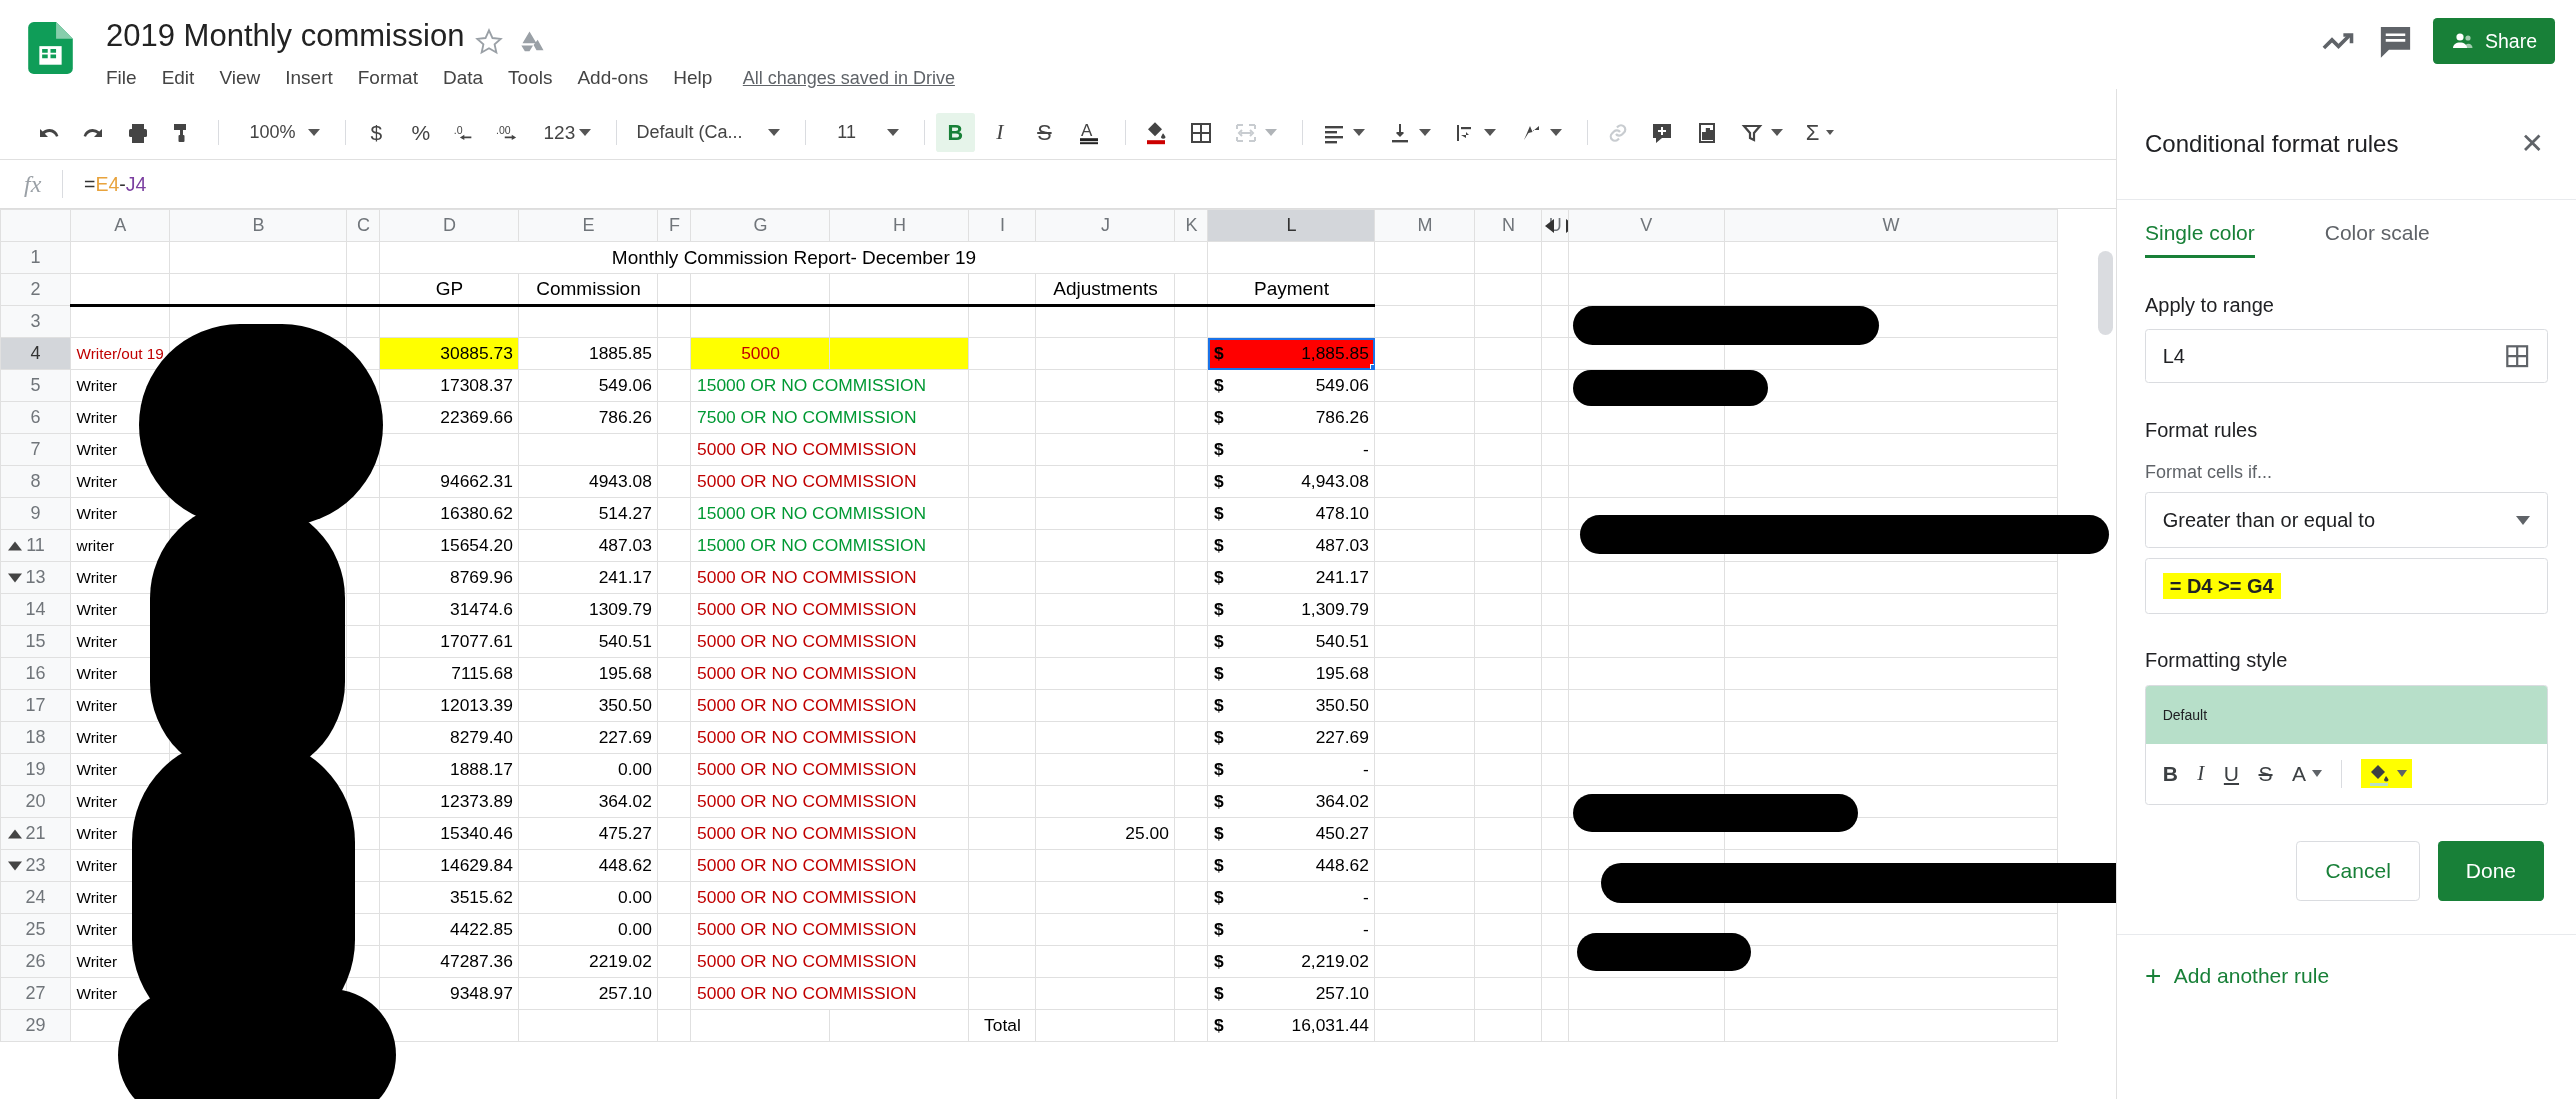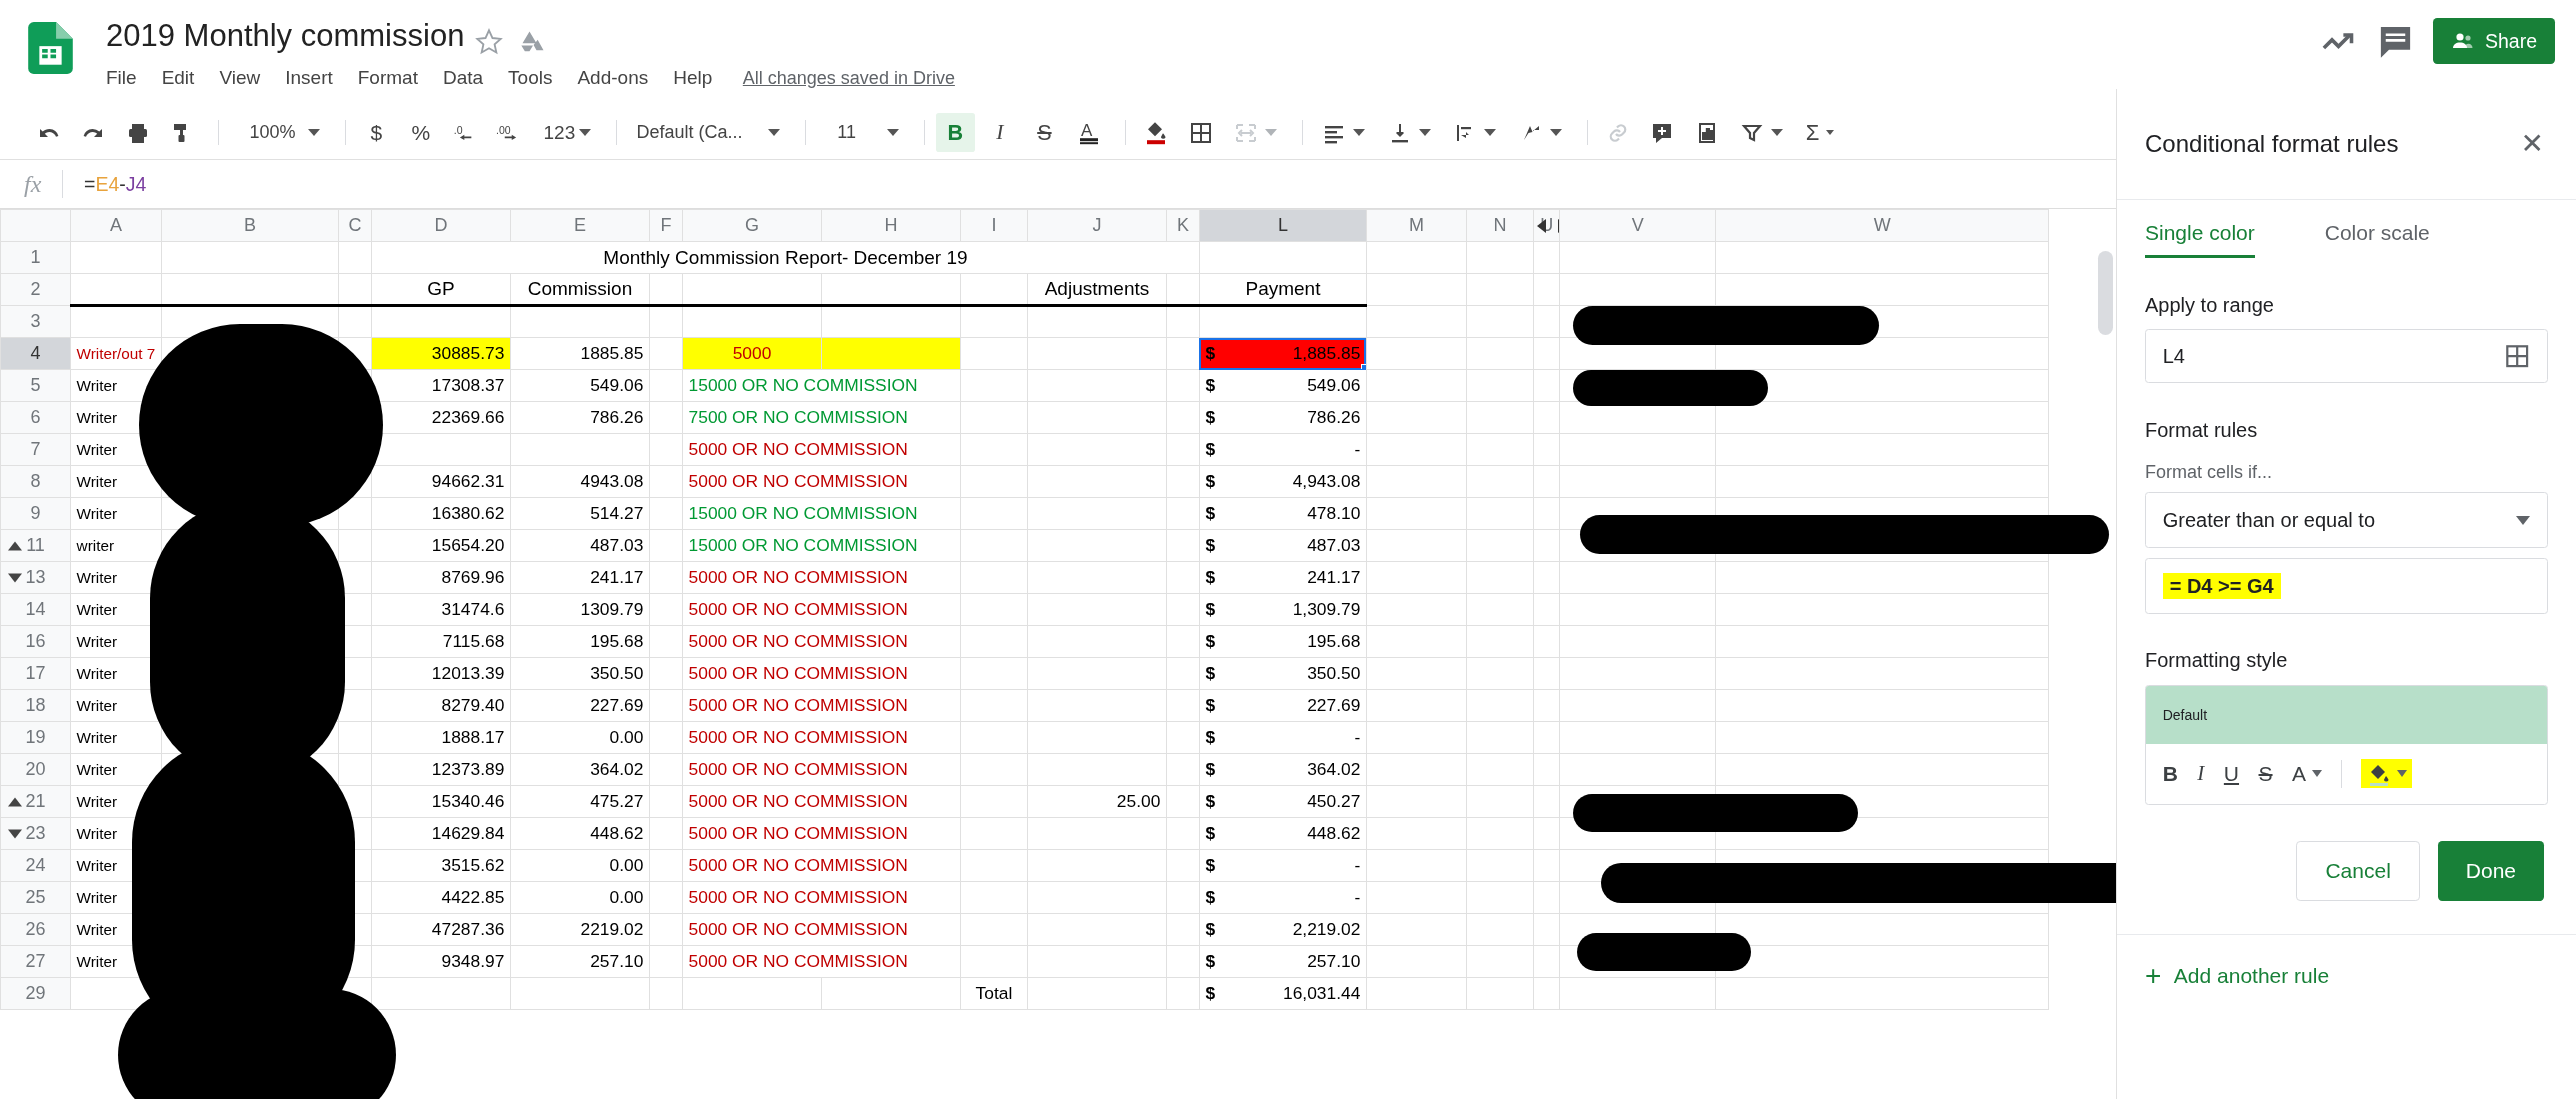--- a/index.html
+++ b/index.html
@@ -455,21 +455,21 @@
           <td></td>
           <td></td>
           <td></td>
           <td></td>
           <td></td>
           <td></td>
           <td></td>
         </tr>
         <tr>
           <td class="rowhead sel">4</td>
-          <td class="red" style="font-size:15.3px;">Writer/out 7</td>
+          <td class="red" style="font-size:15.3px;">Writer/out 19</td>
           <td></td>
           <td></td>
           <td class="num hl">30885.73</td>
           <td class="num">1885.85</td>
           <td></td>
           <td class="ctr b hl red">5000</td>
           <td class="hl"></td>
           <td></td>
           <td class="num"></td>
           <td></td>
@@ -646,20 +646,42 @@
           <td class="num">31474.6</td>
           <td class="num">1309.79</td>
           <td></td>
           <td colspan="2" class="b red">5000 OR NO COMMISSION</td>
           <td></td>
           <td class="num"></td>
           <td></td>
           <td class="pay">
             <span class="dollar">$</span>
             <span style="float:right">1,309.79</span>
+          </td>
+          <td></td>
+          <td></td>
+          <td></td>
+          <td></td>
+          <td></td>
+        </tr>
+        <tr>
+          <td class="rowhead">15</td>
+          <td class="b" style="font-size:15.3px;">Writer</td>
+          <td></td>
+          <td></td>
+          <td class="num">17077.61</td>
+          <td class="num">540.51</td>
+          <td></td>
+          <td colspan="2" class="b red">5000 OR NO COMMISSION</td>
+          <td></td>
+          <td class="num"></td>
+          <td></td>
+          <td class="pay">
+            <span class="dollar">$</span>
+            <span style="float:right">540.51</span>
           </td>
           <td></td>
           <td></td>
           <td></td>
           <td></td>
           <td></td>
         </tr>
         <tr>
           <td class="rowhead">16</td>
           <td class="b" style="font-size:15.3px;">Writer</td>

